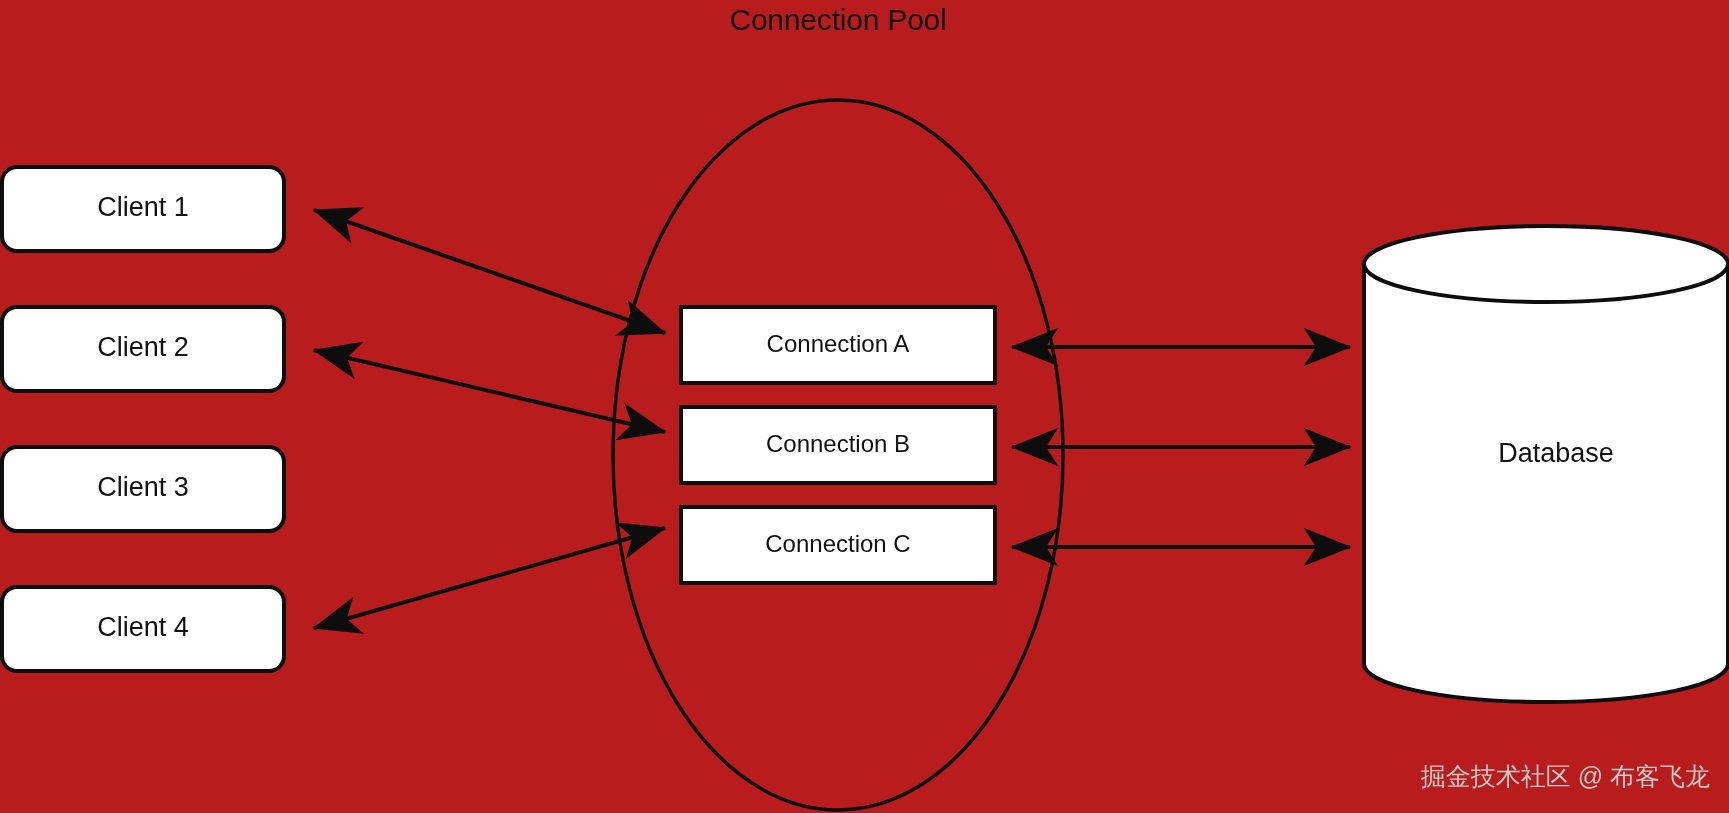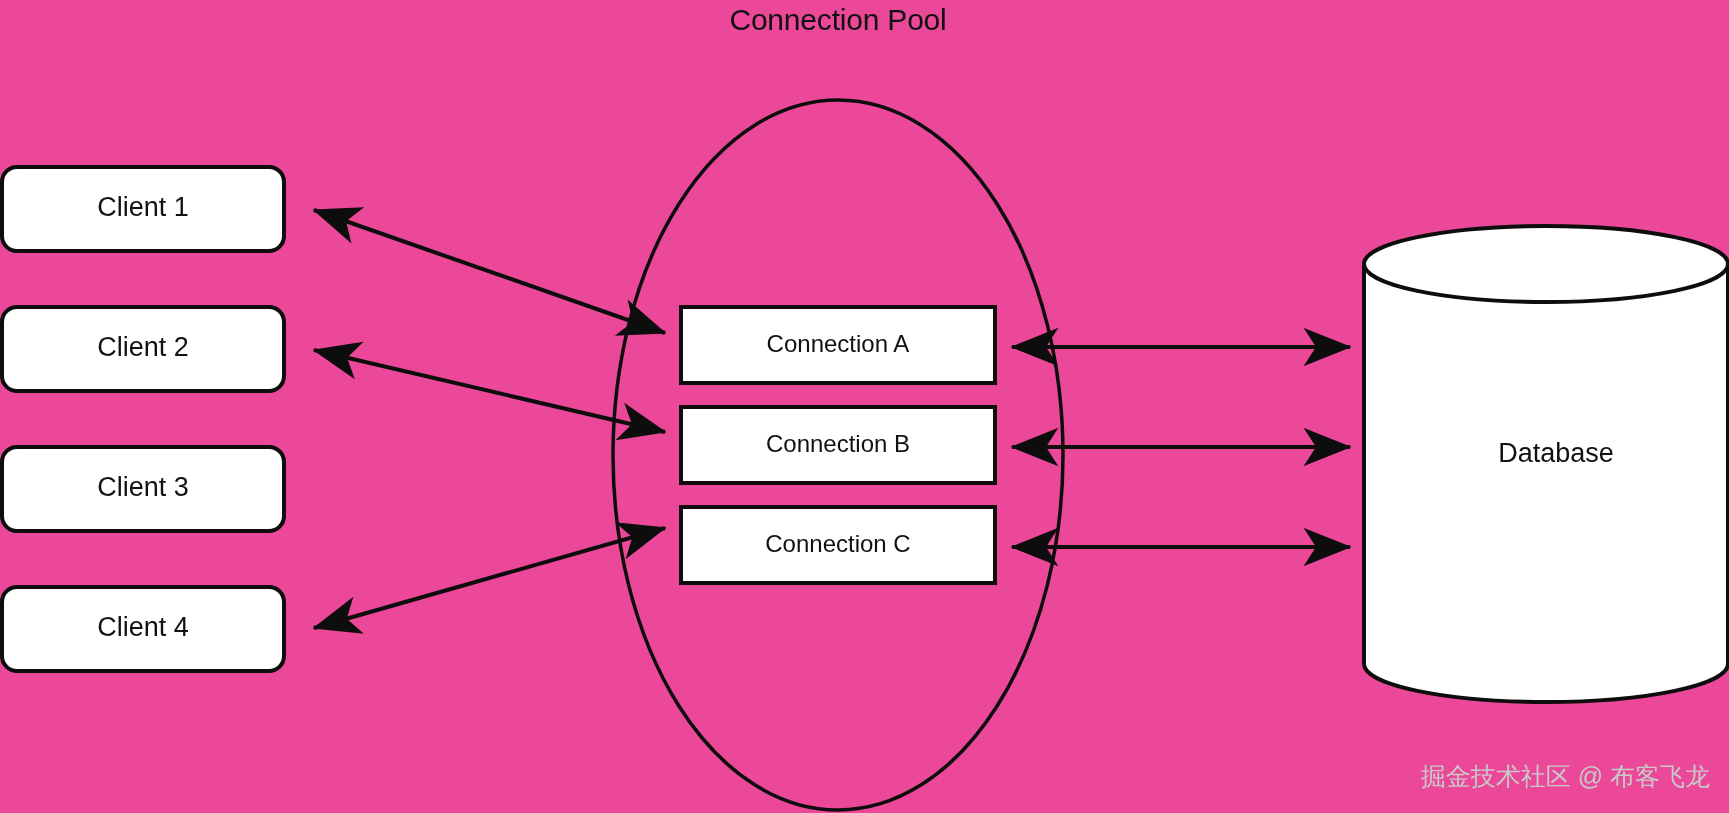--- a/index.html
+++ b/index.html
@@ -7,21 +7,21 @@
     padding: 0;
     background: #ffffff;
   }
   body {
     font-family: "Liberation Sans", sans-serif;
   }
   #canvas {
     position: relative;
     width: 1729px;
     height: 813px;
-    background: #ec4899;
+    background: #b91c1c;
     overflow: hidden;
   }
   #diagram-svg {
     position: absolute;
     left: 0;
     top: 0;
     width: 1729px;
     height: 813px;
   }
   .shape-stroke {

